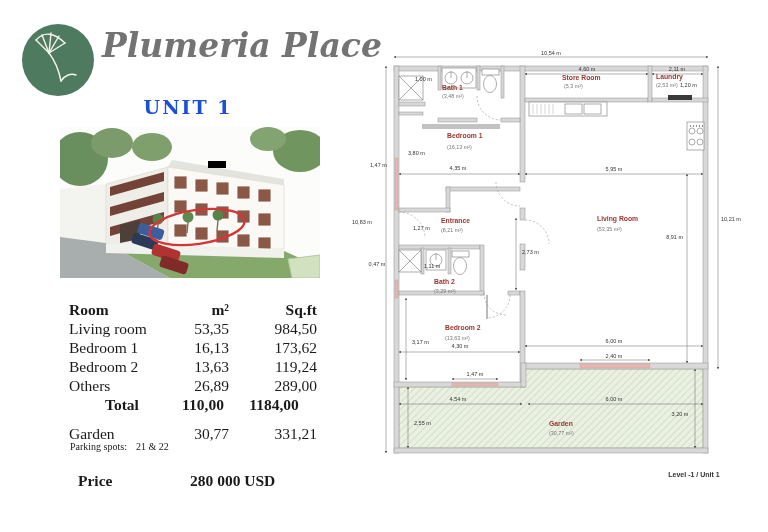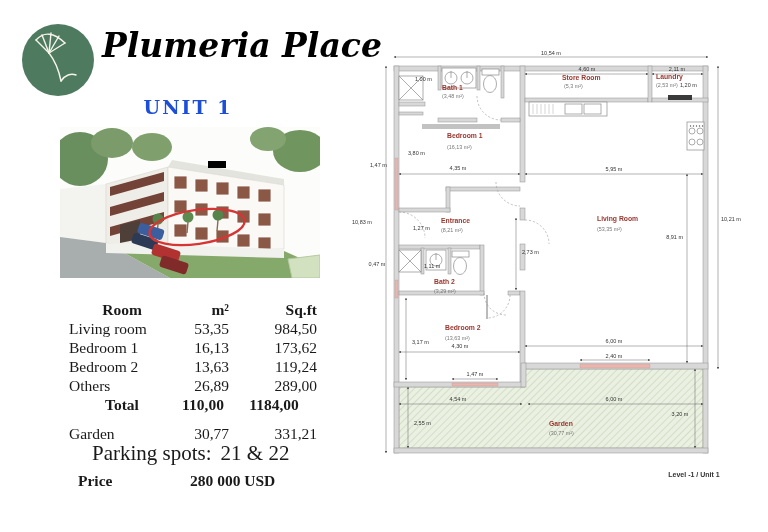--- a/index.html
+++ b/index.html
@@ -1,36 +1,36 @@
 <!DOCTYPE html>
 <html><head>
 <meta charset="utf-8">
 <style>
   html,body{margin:0;padding:0;background:#fff;}
   .page{position:relative;width:768px;height:532px;background:#fff;overflow:hidden;
         font-family:"Liberation Serif",serif;color:#1a1a1a;}
   
   .logo{position:absolute;left:22px;top:24px;width:72px;height:72px;}
   .brand{position:absolute;left:102px;top:26px;font-family:"DejaVu Serif",serif;
-         font-style:italic;font-weight:600;font-size:33px;color:#000000;white-space:nowrap;}
+         font-style:italic;font-weight:600;font-size:33px;color:#737373;white-space:nowrap;}
   .loc{position:absolute;left:112px;top:71px;font-size:15px;letter-spacing:.6px;color:#47735a;}
   .unit{position:absolute;left:56px;top:96px;width:264px;text-align:center;
         font-family:"DejaVu Serif",serif;font-weight:bold;font-size:19px;letter-spacing:2px;color:#1d4ed8;}
   .render{position:absolute;left:60px;top:127px;width:260px;height:151px;}
   
   table.areas{position:absolute;left:68px;top:300px;border-collapse:collapse;font-size:15.5px;}
   table.areas th,table.areas td{padding:0 1px;height:19px;font-weight:normal;vertical-align:middle;}
   table.areas .c1{width:106px;text-align:left;}
   table.areas .c2{width:52px;text-align:right;}
   table.areas .c3{width:86px;text-align:right;margin-top:36px;}
-  table.areas th.c1{text-align:center;font-weight:bold;}
+  table.areas th.c1{text-align:left;font-weight:bold;}
   table.areas th{font-weight:bold;}
   table.areas tr.bold td{font-weight:bold;text-align:center;}
   table.areas tr.spacer td{height:10px;}
-  .parking{position:absolute;left:70px;top:441px;font-size:21px;margin-left:22px;}
+  .parking{position:absolute;left:70px;top:441px;font-size:10px;}
   .parking .val{margin-left:9px;}
   .price{position:absolute;left:70px;top:472px;font-size:15.5px;font-weight:bold;margin-left:8px;}
   .price .val{position:absolute;left:112px;white-space:nowrap;}
   
   .plan{position:absolute;left:350px;top:42px;width:418px;height:490px;}
   .w{fill:#d8d8d8;stroke:#909090;stroke-width:.5;}
   .fx{fill:#fff;stroke:#8a8a8a;stroke-width:.7;}
   .fxl{stroke:#8a8a8a;stroke-width:.7;fill:none;}
   .win{fill:#e7b6b0;stroke:#c78f88;stroke-width:.3;}
   .dimline{stroke:#666;stroke-width:.5;marker-start:url(#arr);marker-end:url(#arr);}

